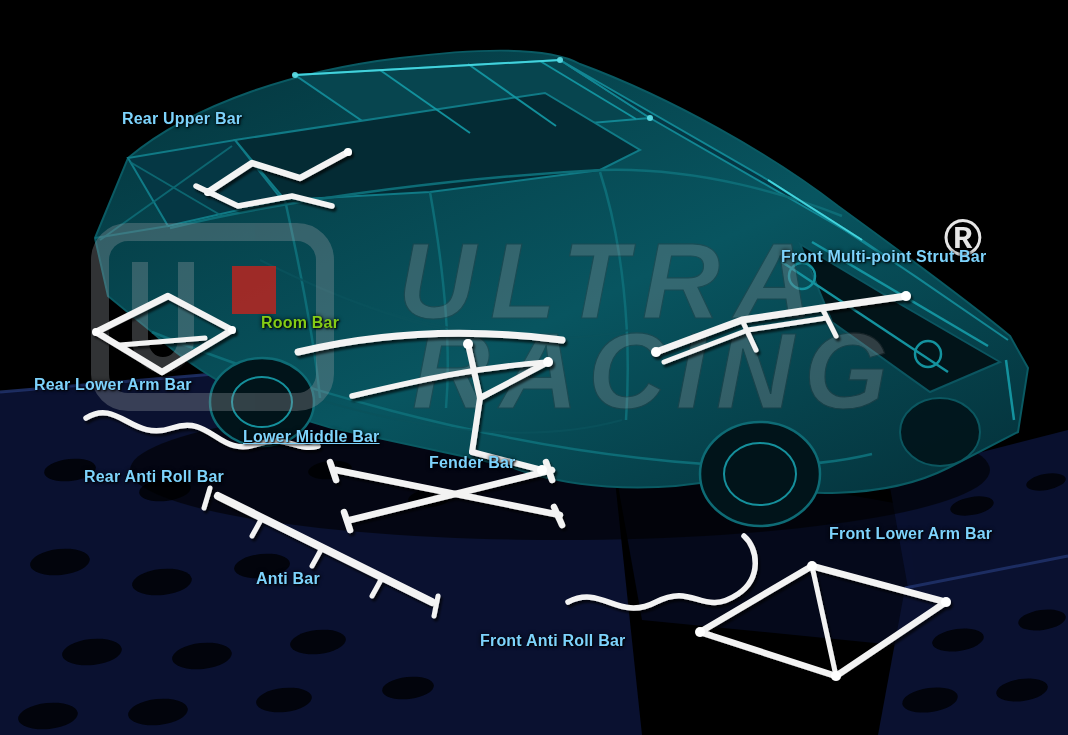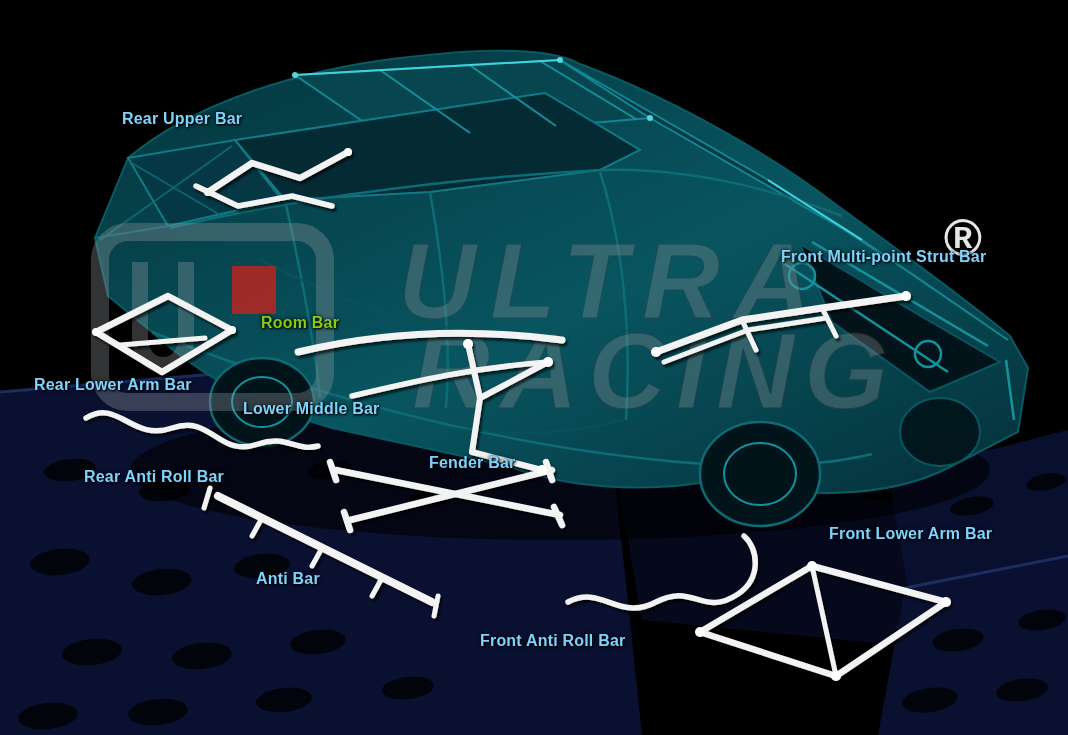--- a/index.html
+++ b/index.html
@@ -214,21 +214,21 @@
         <path d="M822,308 L836,336" stroke-width="5"></path>
         <circle cx="656" cy="352" r="5" fill="#fff" stroke="none"></circle>
         <circle cx="906" cy="296" r="5" fill="#fff" stroke="none"></circle>
       </g>
     </g>
   </svg>
 
   <div class="label" style="left:122px;top:110px;">Rear Upper Bar</div>
   <div class="label red" style="left:261px;top:314px;">Room Bar</div>
   <div class="label" style="left:34px;top:376px;">Rear Lower Arm Bar</div>
-  <div class="label" style="left:243px;top:400px;">Lower Middle Bar</div>
+  <div class="label" style="left:243px;top:428px;text-decoration:underline;">Lower Middle Bar</div>
   <div class="label" style="left:36px;top:468px;margin-left:48px;">Rear Anti Roll Bar</div>
   <div class="label" style="left:429px;top:454px;">Fender Bar</div>
   <div class="label" style="left:256px;top:570px;">Anti Bar</div>
   <div class="label" style="left:480px;top:632px;">Front Anti Roll Bar</div>
   <div class="label" style="left:829px;top:525px;">Front Lower Arm Bar</div>
   <div class="label" style="left:781px;top:248px;text-align:right;">Front Multi-point Strut Bar</div>
 
 </div>
 
 </body></html>

